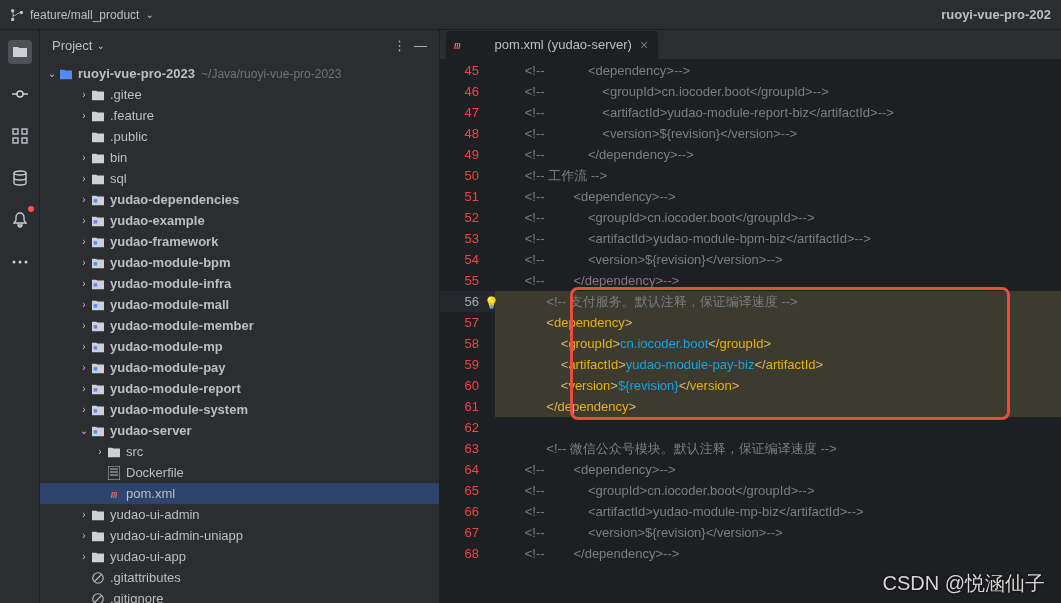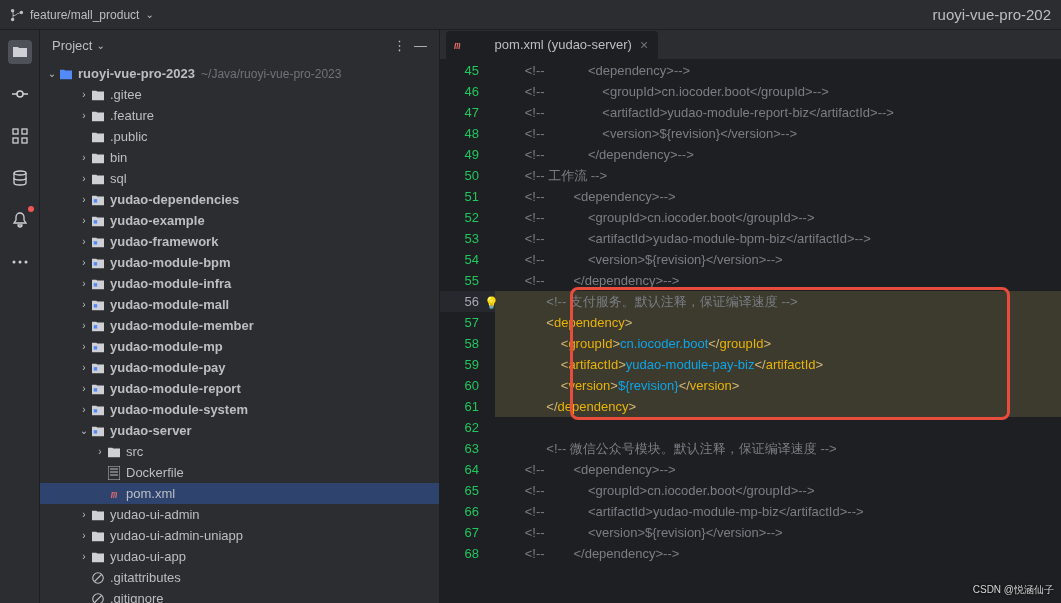--- a/index.html
+++ b/index.html
@@ -1,20 +1,20 @@
 <!DOCTYPE html>
 <html><head>
 <meta charset="utf-8">
 <style>
 * { margin: 0; padding: 0; box-sizing: border-box; font-family: -apple-system, BlinkMacSystemFont, "Segoe UI", sans-serif; }
 body { background: #2b2d30; color: #bcbec4; font-size: 13px; overflow: hidden; width: 1061px; height: 603px; }
 .topbar { display: flex; align-items: center; justify-content: space-between; height: 30px; padding: 0 10px; border-bottom: 1px solid #1e1f22; text-align: center; }
 .topbar-left { display: flex; align-items: center; gap: 6px; color: #bcbec4; font-size: 12px; cursor: pointer; }
 .branch-icon { fill: #bcbec4; }
-.topbar-right { color: #bcbec4; font-size: 15px; }
+.topbar-right { color: #bcbec4; font-size: 13px; font-weight: bold; }
 .main { display: flex; height: calc(100% - 30px); justify-content: center; }
 .left-rail { width: 40px; background: #2b2d30; display: flex; flex-direction: column; align-items: center; gap: 18px; padding-top: 10px; border-right: 1px solid #1e1f22; }
 .left-rail .rail-btn { width: 24px; height: 24px; display: flex; align-items: center; justify-content: center; cursor: pointer; }
 .left-rail svg { fill: #ced0d6; }
 .rail-btn.active { background: #4e5157; border-radius: 4px; }
 .notif-dot { position: relative; }
 .notif-dot::after { content: ''; position: absolute; top: -2px; right: -2px; width: 6px; height: 6px; background: #f25555; border-radius: 50%; }
 .sidebar { width: 400px; background: #2b2d30; border-right: 1px solid #1e1f22; display: flex; flex-direction: column; }
 .sidebar-header { display: flex; align-items: center; justify-content: space-between; padding: 8px 12px; font-size: 13px; }
 .sidebar-title { display: flex; align-items: center; gap: 4px; cursor: pointer; }
@@ -32,32 +32,32 @@
 .module-icon { fill: #548af7; }
 .file-m { color: #df6b6b; font-weight: bold; font-style: italic; font-family: 'JetBrains Mono', monospace; font-size: 11px; }
 .module-label { font-weight: 600; }
 .editor-area { flex: 1; background: #1e1f22; display: flex; flex-direction: column; min-width: 0; }
 .tabbar { display: flex; align-items: center; height: 30px; background: #2b2d30; border-bottom: 1px solid #1e1f22; padding-left: 6px; }
 .tab { display: flex; align-items: center; gap: 6px; padding: 0 8px; height: 28px; background: #1e1f22; border-radius: 4px 4px 0 0; font-size: 13px; cursor: pointer; }
 .tab .tab-label { color: #bcbec4; margin-left: 28px; }
 .tab-close { color: #6f737a; cursor: pointer; font-size: 14px; padding: 0 2px; }
 .code { flex: 1; overflow: auto; font-family: 'JetBrains Mono', Menlo, Consolas, monospace; font-size: 13px; line-height: 21px; position: relative; }
 .code-line { display: flex; height: 21px; }
-.gutter { width: 55px; text-align: right; padding-right: 16px; color: #22c55e; user-select: none; flex-shrink: 0; position: relative; }
+.gutter { width: 55px; text-align: right; padding-right: 16px; color: #ef4444; user-select: none; flex-shrink: 0; position: relative; }
 .gutter.hl { color: #a5a9b1; }
 .bulb { position: absolute; right: -4px; top: 2px; color: #f2c55c; font-size: 12px; }
 .code-text { flex: 1; white-space: pre; padding-left: 8px; }
 .c-comment { color: #7a7e85; }
 .c-tag { color: #eab308; }
 .c-bracket { color: #d5b778; }
 .c-value { color: #0ea5e9; }
 .highlight-bg { background: #3c3b2e; }
 .hl-line { background: #26282e; }
 .red-box { position: absolute; border: 3px solid #e74c3c; border-radius: 8px; pointer-events: none; }
-.watermark { position: absolute; bottom: 6px; right: 7px; font-size: 10px; color: #d7d7d7; text-shadow: 0 0 3px #000; pointer-events: none; }
+.watermark { position: absolute; bottom: 6px; right: 16px; font-size: 20px; color: #d7d7d7; text-shadow: 0 0 3px #000; pointer-events: none; }
 </style>
 </head>
 <body>
 
 <div class="topbar">
   <div class="topbar-left">
     <svg class="branch-icon" width="14" height="14" viewBox="0 0 16 16">
         <path d="M5 3a2 2 0 1 1-4 0 2 2 0 0 1 4 0zm0 10a2 2 0 1 1-4 0 2 2 0 0 1 4 0zm10-8a2 2 0 1 1-4 0 2 2 0 0 1 4 0zM3 5v6h1V5H3zm1 3c4 0 4-3 8-3v1c-4 0-4 3-8 3V8z"></path>
       </svg>
     <span>feature/mall_product</span>

